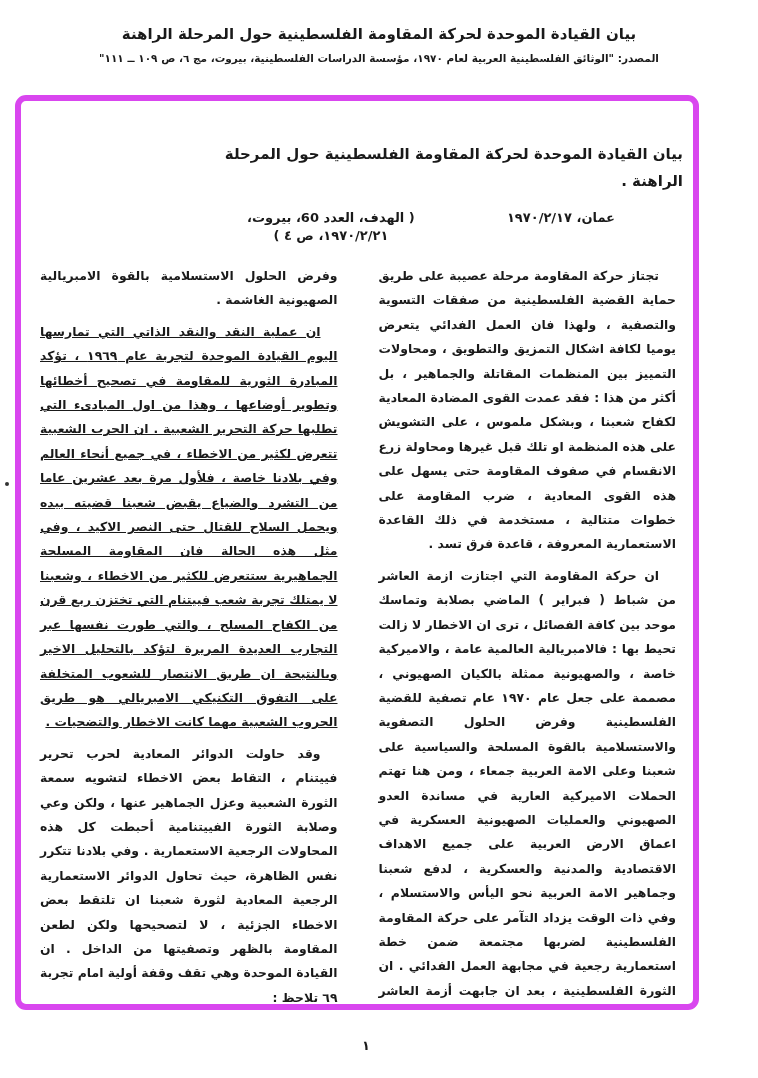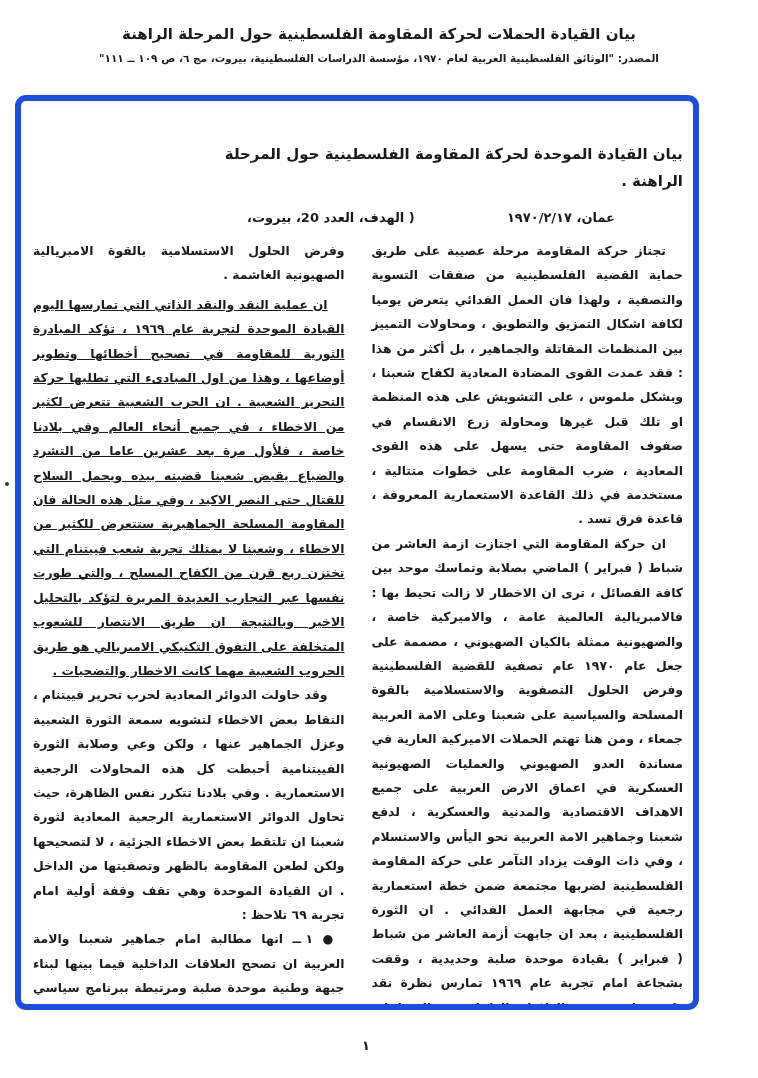--- a/index.html
+++ b/index.html
@@ -24,21 +24,21 @@
     margin-top: 7px;
     text-align: center;
     font-size: 10.5px;
     font-weight: bold;
     line-height: 14px;
   }
   .frame {
     position: absolute;
     left: 15px; top: 95px;
     width: 684px; height: 915px;
-    border: 6px solid #1d4ed8;
+    border: 6px solid #d946ef;
     border-radius: 11px;
     padding: 40px 10px 0 12px;
     overflow: hidden;
     background: #ffffff;
   }
   .doc-title {
     width: 505px;
     font-size: 15px;
     font-weight: bold;
     line-height: 27px;
@@ -63,21 +63,21 @@
     display: flex;
     gap: 27px;
   }
   .col {
     width: 325px;
     font-size: 12.4px;
     font-weight: bold;
     line-height: 24.4px;
     text-align: justify;
   }
-  .col p { margin: 0; text-indent: 17px; }
+  .col p { margin: 7px; text-indent: 17px; }
   .col p.no-indent { text-indent: 0; }
   .col p.gap-top { margin-top: 5px; text-decoration: underline; }
   .col p.bullet { text-indent: 6px; }
   .page-num {
     position: absolute;
     top: 1038px; left: 0;
     width: 732px;
     text-align: center;
     font-size: 13px;
     font-weight: bold;
@@ -87,31 +87,32 @@
     left: 5px; top: 482px;
     width: 4px; height: 4px;
     border-radius: 50%;
     background: #333333;
   }
 </style>
 </head>
 <body>
 
 <header class="top-header">
-  <div class="top-title">بيان القيادة الحملات لحركة المقاومة الفلسطينية حول المرحلة الراهنة</div>
+  <div class="top-title">بيان القيادة الموحدة لحركة المقاومة الفلسطينية حول المرحلة الراهنة</div>
   <div class="source-line">المصدر: "الوثائق الفلسطينية العربية لعام ١٩٧٠، مؤسسة الدراسات الفلسطينية، بيروت، مج ٦، ص ١٠٩ ــ ١١١"</div>
 </header>
 
 <section class="frame">
   <div class="doc-title">بيان القيادة الموحدة لحركة المقاومة الفلسطينية حول المرحلة الراهنة .</div>
 
   <div class="dateline">
     <span class="place">عمان، ١٩٧٠/٢/١٧</span>
     <span class="citation">
-      <span style="display:block">( الهدف، العدد 20، بيروت،</span>
+      <span style="display:block">( الهدف، العدد 60، بيروت،</span>
+      <span style="display:block">١٩٧٠/٢/٢١، ص ٤ )</span>
     </span>
   </div>
 
   <div class="columns">
     <div class="col">
       <p>تجتاز حركة المقاومة مرحلة عصيبة على طريق حماية القضية الفلسطينية من صفقات التسوية والتصفية ، ولهذا فان العمل الفدائي يتعرض يوميا لكافة اشكال التمزيق والتطويق ، ومحاولات التمييز بين المنظمات المقاتلة والجماهير ، بل أكثر من هذا : فقد عمدت القوى المضادة المعادية لكفاح شعبنا ، وبشكل ملموس ، على التشويش على هذه المنظمة او تلك قبل غيرها ومحاولة زرع الانقسام في صفوف المقاومة حتى يسهل على هذه القوى المعادية ، ضرب المقاومة على خطوات متتالية ، مستخدمة في ذلك القاعدة الاستعمارية المعروفة ، قاعدة فرق تسد .</p>
       <p>ان حركة المقاومة التي اجتازت ازمة العاشر من شباط ( فبراير ) الماضي بصلابة وتماسك موحد بين كافة الفصائل ، ترى ان الاخطار لا زالت تحيط بها : فالامبريالية العالمية عامة ، والاميركية خاصة ، والصهيونية ممثلة بالكيان الصهيوني ، مصممة على جعل عام ١٩٧٠ عام تصفية للقضية الفلسطينية وفرض الحلول التصفوية والاستسلامية بالقوة المسلحة والسياسية على شعبنا وعلى الامة العربية جمعاء ، ومن هنا تهتم الحملات الاميركية العارية في مساندة العدو الصهيوني والعمليات الصهيونية العسكرية في اعماق الارض العربية على جميع الاهداف الاقتصادية والمدنية والعسكرية ، لدفع شعبنا وجماهير الامة العربية نحو اليأس والاستسلام ، وفي ذات الوقت يزداد التآمر على حركة المقاومة الفلسطينية لضربها مجتمعة ضمن خطة استعمارية رجعية في مجابهة العمل الفدائي . ان الثورة الفلسطينية ، بعد ان جابهت أزمة العاشر من شباط ( فبراير ) بقيادة موحدة صلبة وحديدية ، وقفت بشجاعة امام تجربة عام ١٩٦٩ تمارس نظرة نقد ذاتية تجاه مجموعة العلاقات الداخلية بين المنظمات ، وعلاقة العمل الفدائي بالجماهير في الاردن خاصة والوطن العربي عامة ، لتصحيح هذه العلاقات وتنميتها في اتجاه يزيد التماسك في ما بينها وبين الجماهير التي تمثل البحر الذي لا ينضب في مواجهة ودعم المقاومة الجماهيرية المسلحة الباسلة ، ومن أجل تطوير المقاومة طليعة الصدام مع العدو الصهيوني ، ومن أجل القضاء على مؤامرة تصفية القضية الفلسطينية وتركيع حركة التحرير الوطنية العربية</p>
     </div>
     <div class="col">
       <p class="no-indent">وفرض الحلول الاستسلامية بالقوة الامبريالية الصهيونية الغاشمة .</p>

